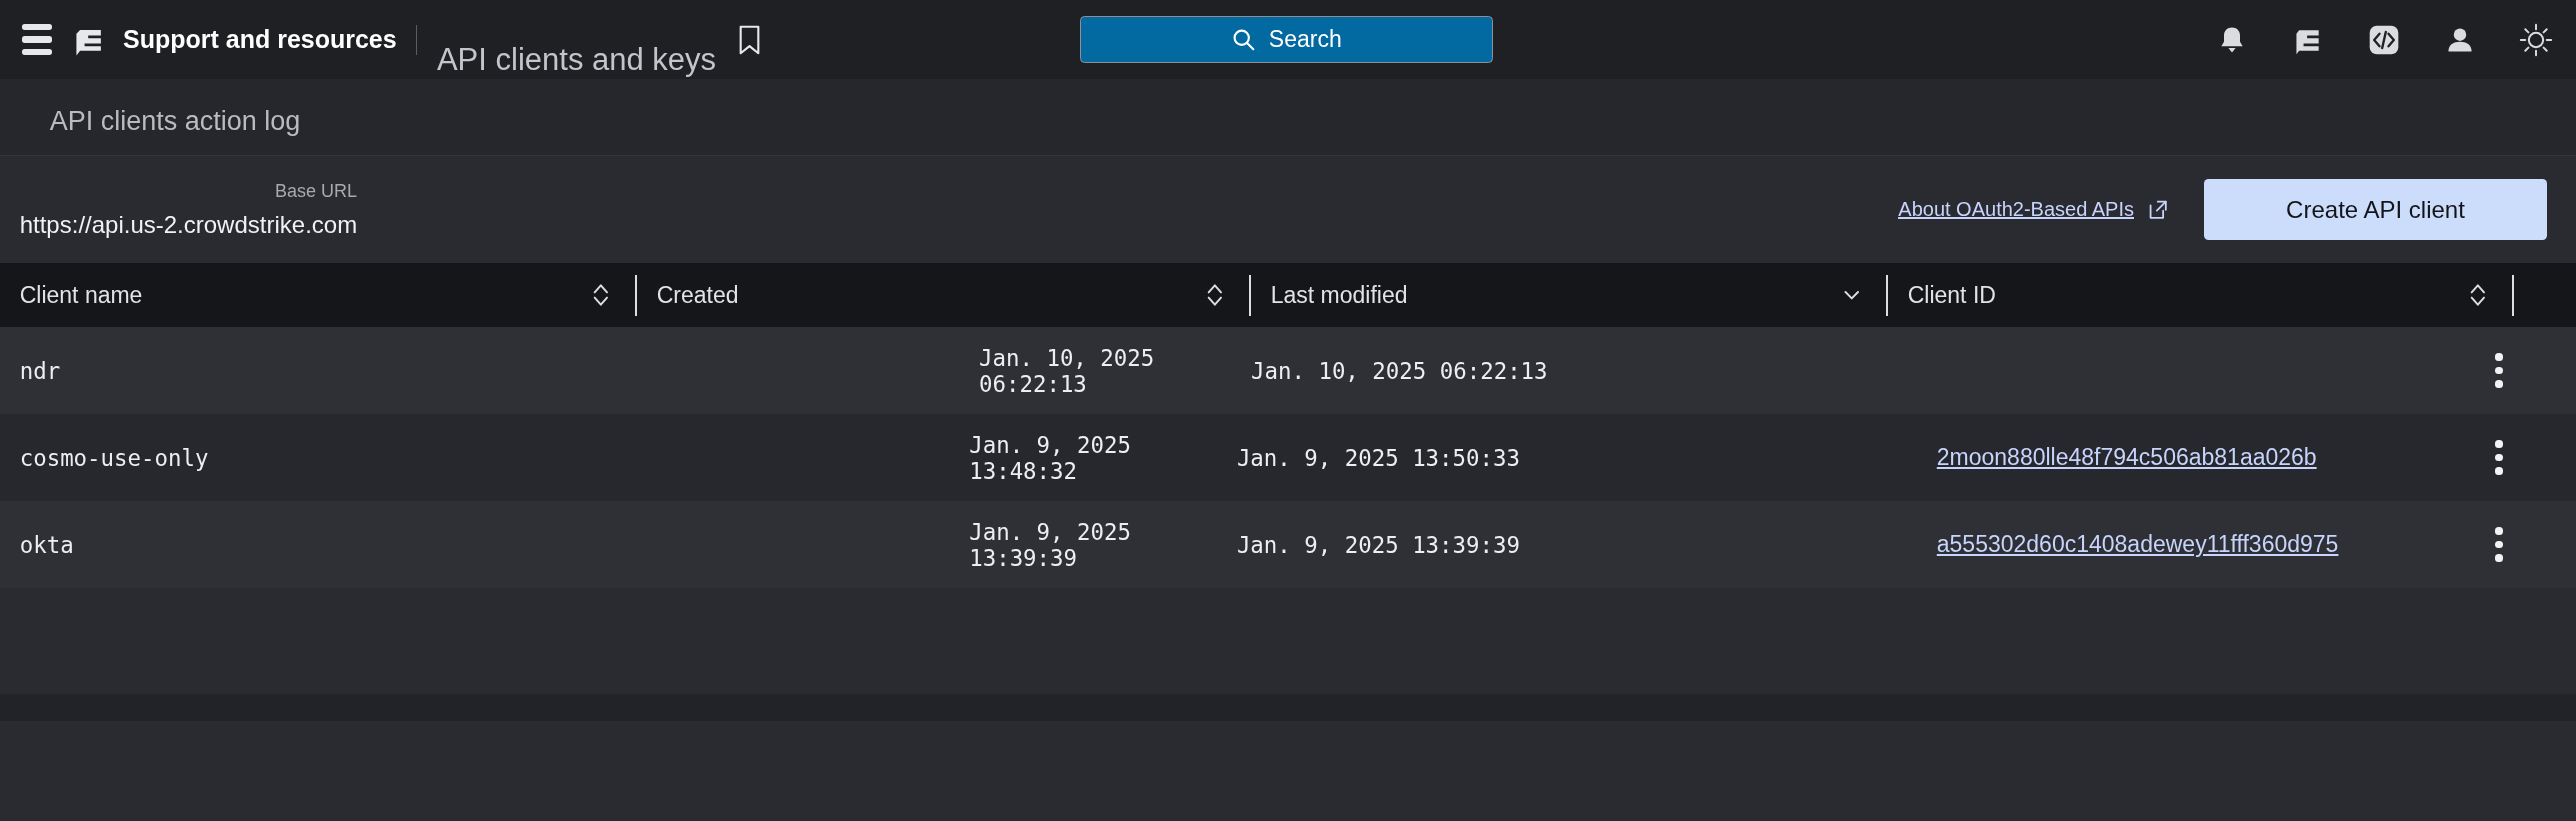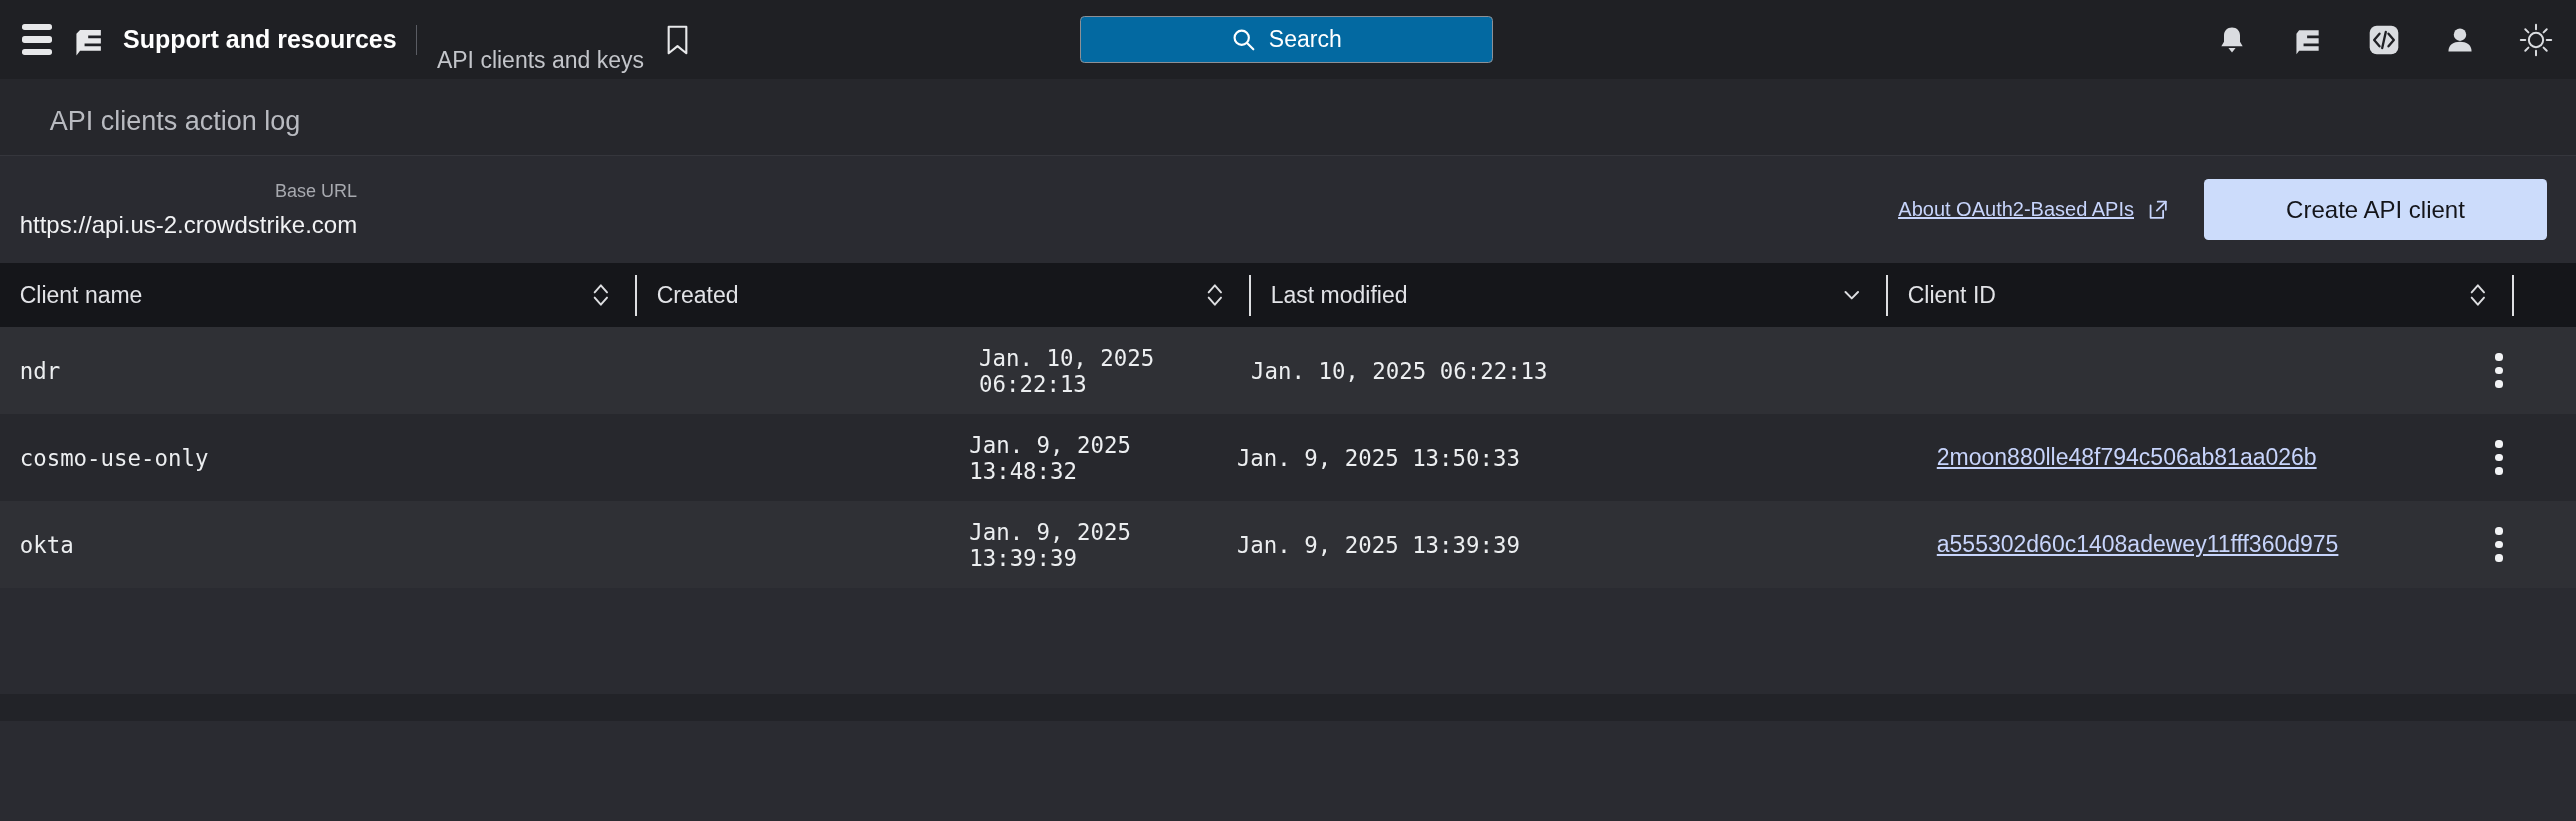--- a/index.html
+++ b/index.html
@@ -57,21 +57,21 @@
 
   .nav-sep {
     width: 0.9px;
     height: 30px;
     background: #5a5c63;
     margin: 0 19.7px;
     flex: 0 0 auto;
   }
 
   .nav-sub {
-    font-size: 23px;
+    font-size: 31px;
     color: #c3c5ca;
     white-space: nowrap;
     cursor: pointer;
     margin-top: 41px;
   }
 
   .bookmark-btn {
     width: 39px; height: 39px;
     margin-left: 14.3px;
     display: flex; align-items: center; justify-content: center;

